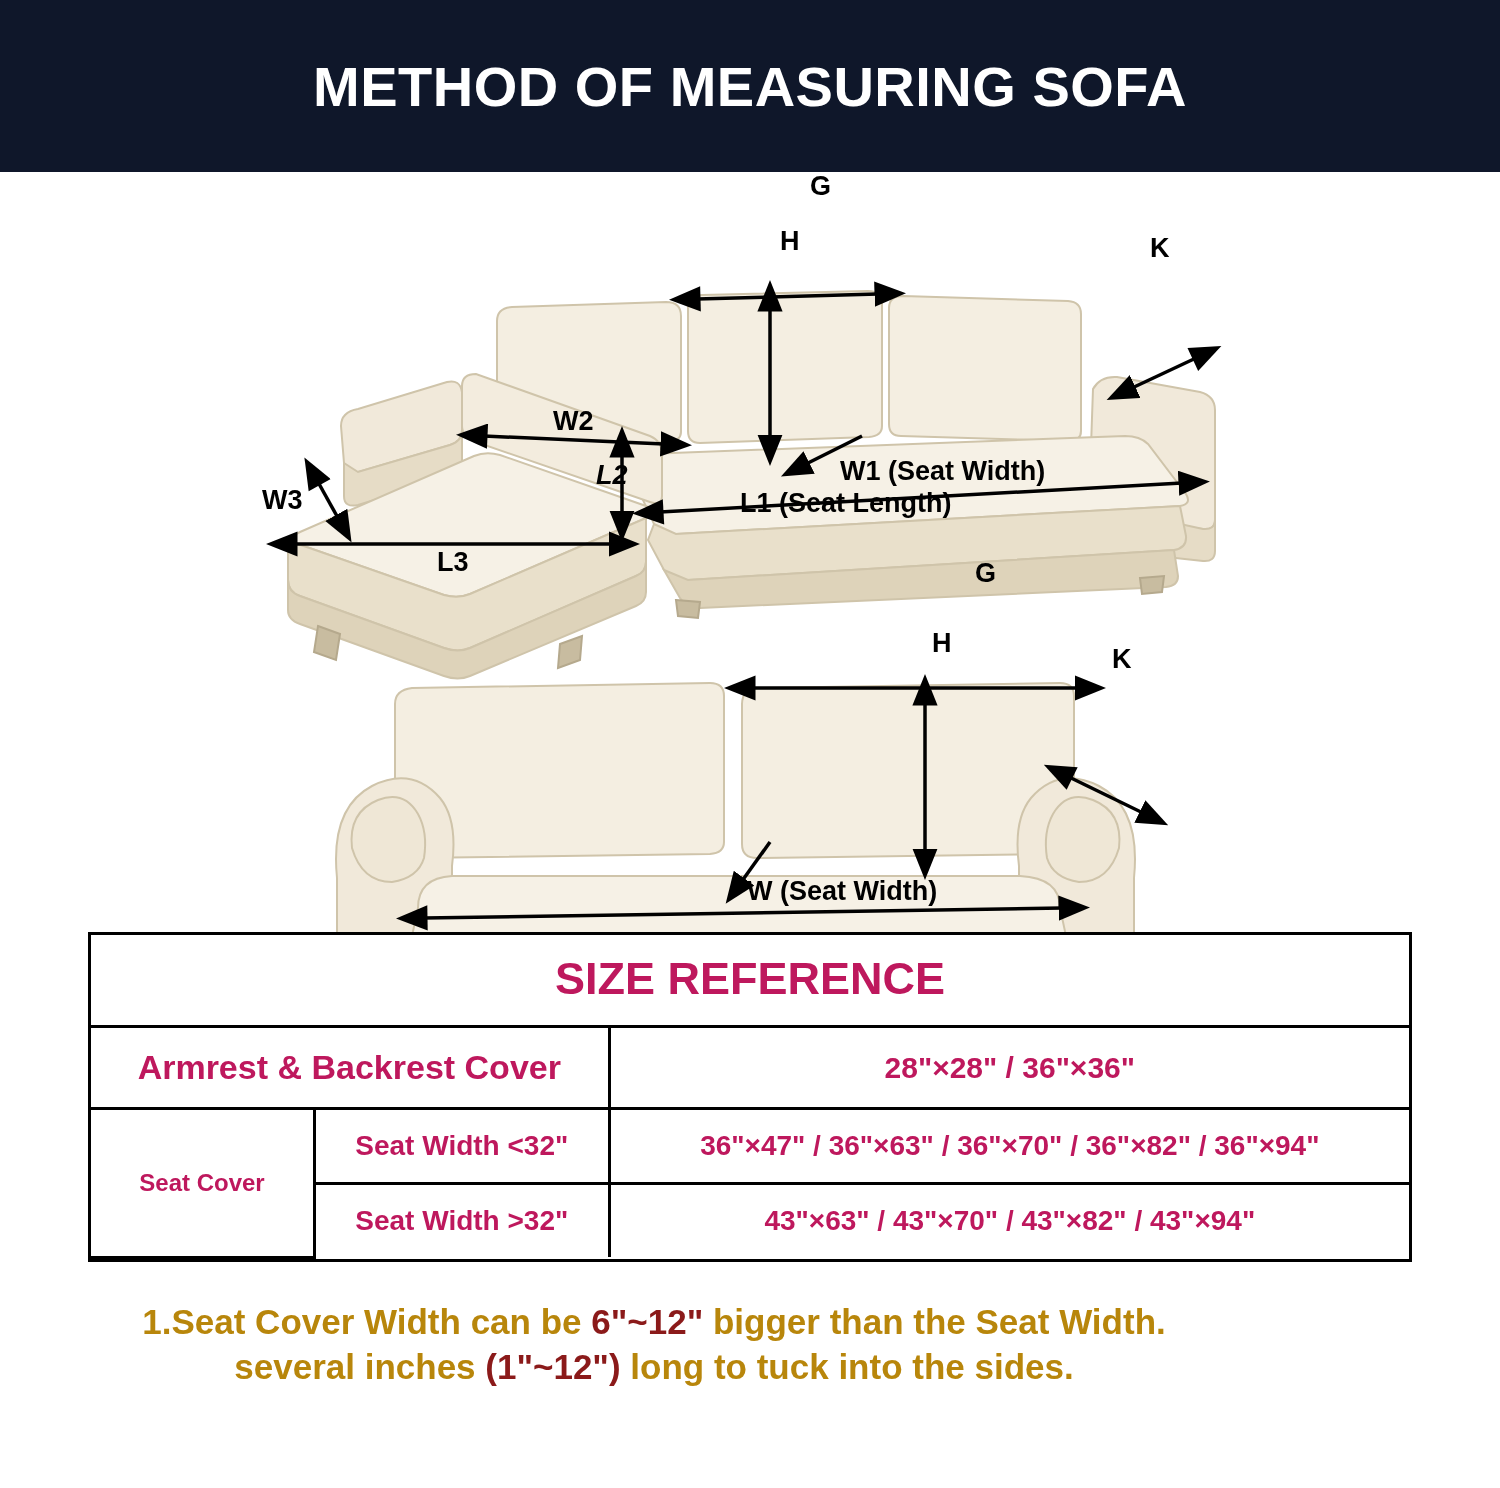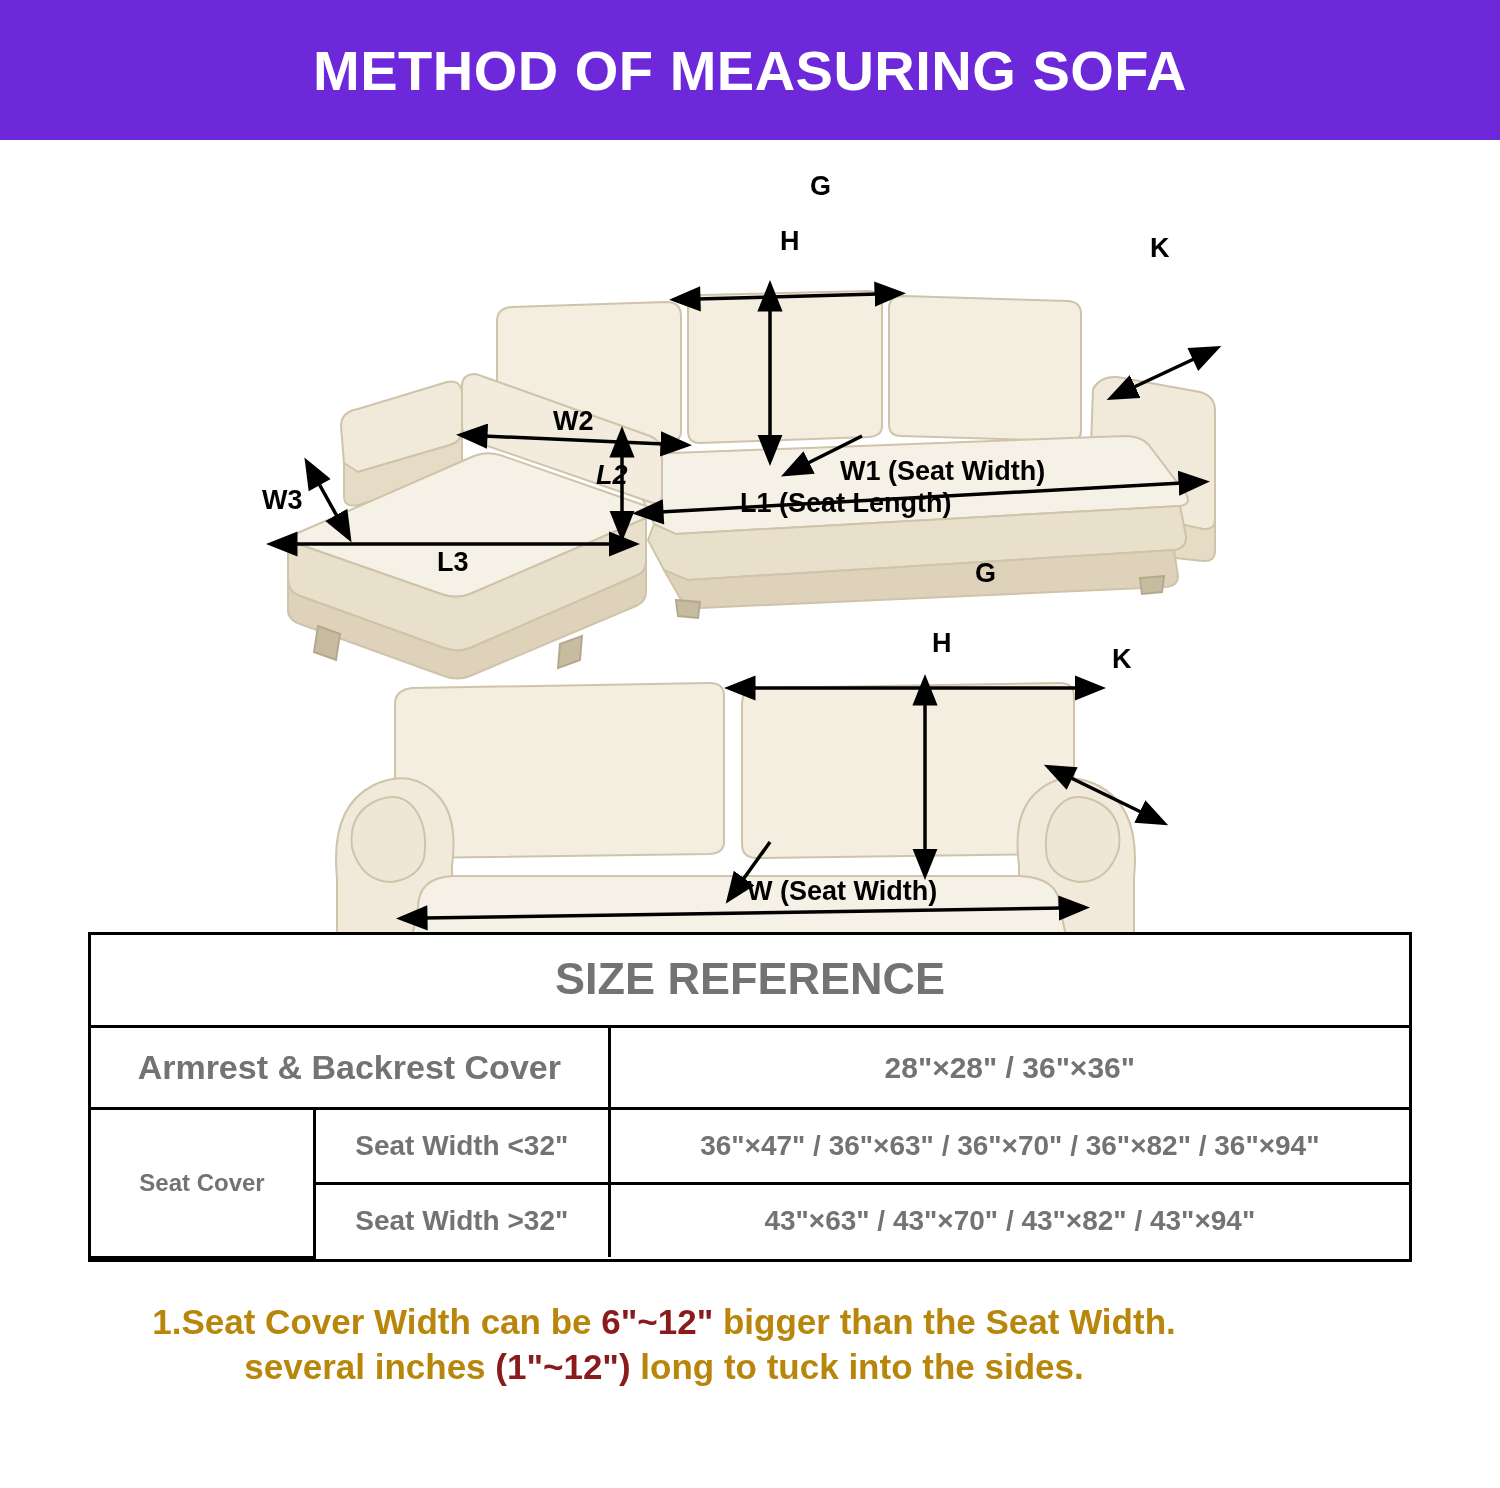--- a/index.html
+++ b/index.html
@@ -13,22 +13,22 @@
     font-family: "Liberation Sans", sans-serif;
     position: relative;
     overflow: hidden;
   }
 
   
   .header {
     position: absolute;
     left: 0; top: 0;
     width: 1500px;
-    height: 140px;
-    background: #6d28d9;
+    height: 172px;
+    background: #0f172a;
     display: flex;
     align-items: center;
     justify-content: center;
   }
   .header-title {
     color: #ffffff;
     font-size: 56px;
     font-weight: bold;
     letter-spacing: 0.5px;
     text-align: center;
@@ -66,21 +66,21 @@
   }
   .tbl {
     width: 100%;
     border-collapse: collapse;
     font-family: "Liberation Sans", sans-serif;
   }
   .tbl td {
     border: 3px solid #000;
     text-align: center;
     vertical-align: middle;
-    color: #737373;
+    color: #be185d;
   }
   .tbl .title-cell {
     font-size: 45px;
     font-weight: bold;
     padding: 18px 0 20px 0;
     border-left: none;
     border-top: none;
     border-right: none;
   }
   .tbl .rowlabel {
@@ -106,21 +106,21 @@
     font-weight: bold;
     padding: 18px 10px;
   }
   .tbl .noleft { border-left: none; }
   .tbl .noright { border-right: none; }
   .tbl .nobottom { border-bottom: none; }
 
   
   .notes {
     position: absolute;
-    left: 16px;
+    left: 6px;
     top: 1300px;
     width: 1204px;
     text-align: center;
     color: #b8860b;
     font-weight: bold;
     font-size: 35px;
     line-height: 1.28;
     font-family: "Liberation Sans", sans-serif;
     padding-left: 46px;
   }

